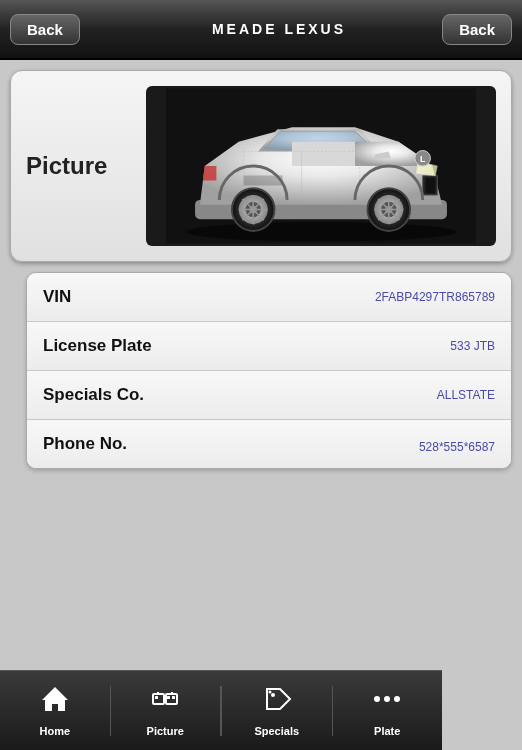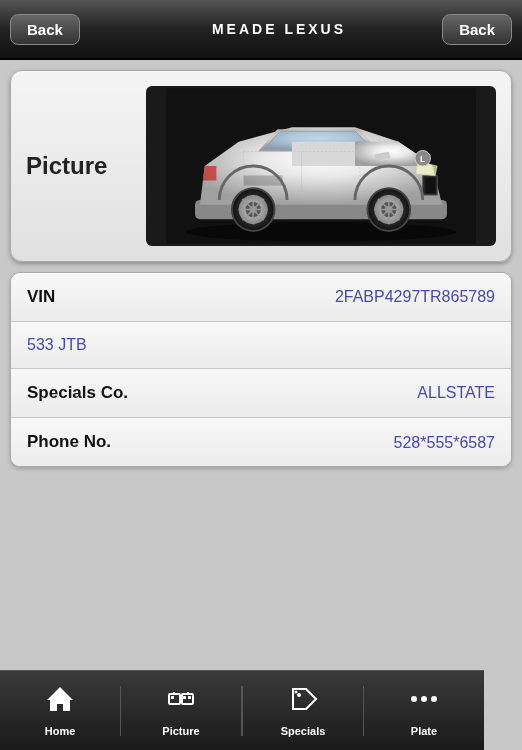--- a/index.html
+++ b/index.html
@@ -89,20 +89,21 @@
       height: 160px;
     }
 
     
     .info-table {
       background: #f0f0f0;
       border-radius: 10px;
       border: 1px solid #aaa;
       overflow: hidden;
       box-shadow: 0 2px 4px rgba(0,0,0,0.2);
+      margin-left: 16px;
     }
 
     .info-row {
       display: flex;
       align-items: center;
       justify-content: space-between;
       padding: 14px 16px;
       border-bottom: 1px solid #c8c8c8;
       background: linear-gradient(180deg, #f8f8f8 0%, #ececec 100%);
     }
@@ -112,31 +113,31 @@
       align-items: flex-end;
     }
 
     .info-label {
       font-size: 17px;
       font-weight: bold;
       color: #111;
     }
 
     .info-value {
-      font-size: 16px;
+      font-size: 12px;
       color: #4a4aaa;
       text-align: right;
     }
 
     
     .tab-bar {
       position: absolute;
       bottom: 0;
       left: 0;
-      width: 484px;
+      width: 442px;
       height: 80px;
       background: linear-gradient(180deg, #3a3a3a 0%, #1a1a1a 100%);
       border-top: 1px solid #555;
       display: flex;
       align-items: center;
       justify-content: space-around;
     }
 
     .tab-item {
       display: flex;
@@ -265,20 +266,21 @@
   </div>
 
   <div class="info-table">
 
     <div class="info-row">
       <span class="info-label">VIN</span>
       <span class="info-value">2FABP4297TR865789</span>
     </div>
 
     <div class="info-row">
+      <span class="info-label">License Plate</span>
       <span class="info-value">533 JTB</span>
     </div>
 
     <div class="info-row">
       <span class="info-label">Specials Co.</span>
       <span class="info-value">ALLSTATE</span>
     </div>
 
 
     <div class="info-row">

